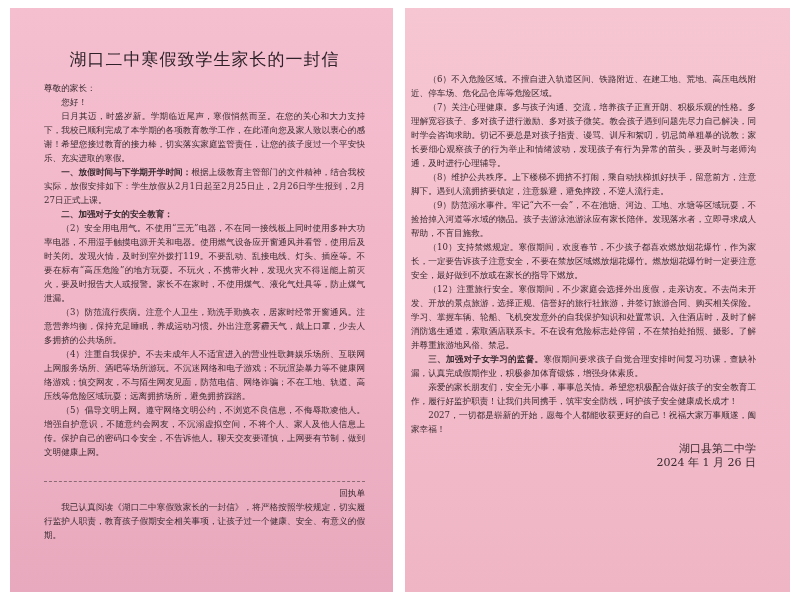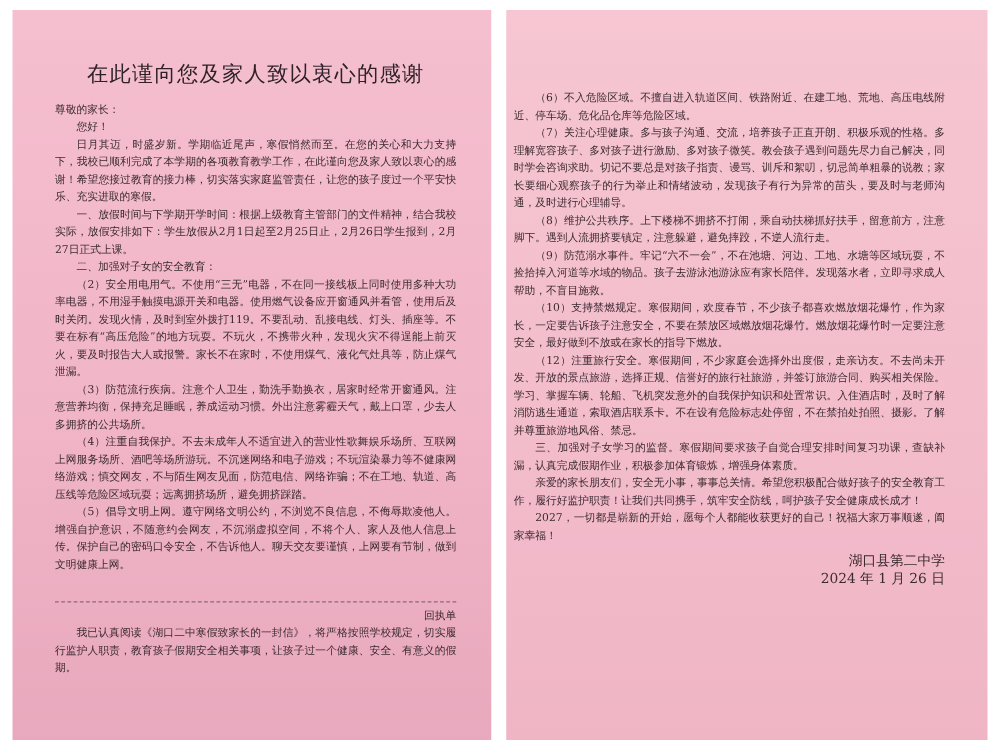--- a/index.html
+++ b/index.html
@@ -4,30 +4,30 @@
 <style>
   html, body { margin:0; padding:0; }
   body { width:800px; height:600px; background:#ffffff; position:relative; overflow:hidden;
          font-family:"DejaVu Serif","Liberation Serif",serif; color:#3a2a30; }
   .page { position:absolute; top:8px; height:584px; box-sizing:border-box; }
   .page-left { left:10px; width:383px; background:linear-gradient(180deg,#f5bfd0 0%,#f0b4c6 60%,#e8a8bd 100%); padding:40px 28px 0 34px; }
   .page-right { left:405px; width:385px; background:linear-gradient(180deg,#f6c6d2 0%,#f3bccb 60%,#efb5c5 100%); padding:64px 34px 0 6px; }
   .title { font-size:17px; text-align:center; letter-spacing:1px; margin:0 0 10px 0; color:#2e2228; font-weight:normal; }
   p { margin:0; font-size:8.6px; line-height:14px; text-align:justify; }
   .indent { text-indent:2em; }
-  .heading { font-weight:normal; }
+  .heading { font-weight:bold; }
   .sig { text-align:right; font-size:11px; line-height:14px; }
   .divider { border-top:1px dashed #8a6a74; margin:22px 0 4px 0; }
   .receipt-title { text-align:right; font-size:8.6px; line-height:14px; }
 </style>
 </head>
 <body>
 
 <div class="page page-left">
-  <h1 class="title">在此谨向您及家人致以衷心的感谢</h1>
+  <h1 class="title">湖口二中寒假致学生家长的一封信</h1>
   <p>尊敬的家长：</p>
   <p class="indent">您好！</p>
   <p class="indent">日月其迈，时盛岁新。学期临近尾声，寒假悄然而至。在您的关心和大力支持下，我校已顺利完成了本学期的各项教育教学工作，在此谨向您及家人致以衷心的感谢！希望您接过教育的接力棒，切实落实家庭监管责任，让您的孩子度过一个平安快乐、充实进取的寒假。</p>
   <p class="indent"><span class="heading">一、放假时间与下学期开学时间：</span><span>根据上级教育主管部门的文件精神，结合我校实际，放假安排如下：学生放假从2月1日起至2月25日止，2月26日学生报到，2月27日正式上课。</span></p>
   <p class="indent heading">二、加强对子女的安全教育：</p>
   <p class="indent">（2）安全用电用气。不使用“三无”电器，不在同一接线板上同时使用多种大功率电器，不用湿手触摸电源开关和电器。使用燃气设备应开窗通风并看管，使用后及时关闭。发现火情，及时到室外拨打119。不要乱动、乱接电线、灯头、插座等。不要在标有“高压危险”的地方玩耍。不玩火，不携带火种，发现火灾不得逞能上前灭火，要及时报告大人或报警。家长不在家时，不使用煤气、液化气灶具等，防止煤气泄漏。</p>
   <p class="indent">（3）防范流行疾病。注意个人卫生，勤洗手勤换衣，居家时经常开窗通风。注意营养均衡，保持充足睡眠，养成运动习惯。外出注意雾霾天气，戴上口罩，少去人多拥挤的公共场所。</p>
   <p class="indent">（4）注重自我保护。不去未成年人不适宜进入的营业性歌舞娱乐场所、互联网上网服务场所、酒吧等场所游玩。不沉迷网络和电子游戏；不玩渲染暴力等不健康网络游戏；慎交网友，不与陌生网友见面，防范电信、网络诈骗；不在工地、轨道、高压线等危险区域玩耍；远离拥挤场所，避免拥挤踩踏。</p>
   <p class="indent">（5）倡导文明上网。遵守网络文明公约，不浏览不良信息，不侮辱欺凌他人。增强自护意识，不随意约会网友，不沉溺虚拟空间，不将个人、家人及他人信息上传。保护自己的密码口令安全，不告诉他人。聊天交友要谨慎，上网要有节制，做到文明健康上网。</p>
 

